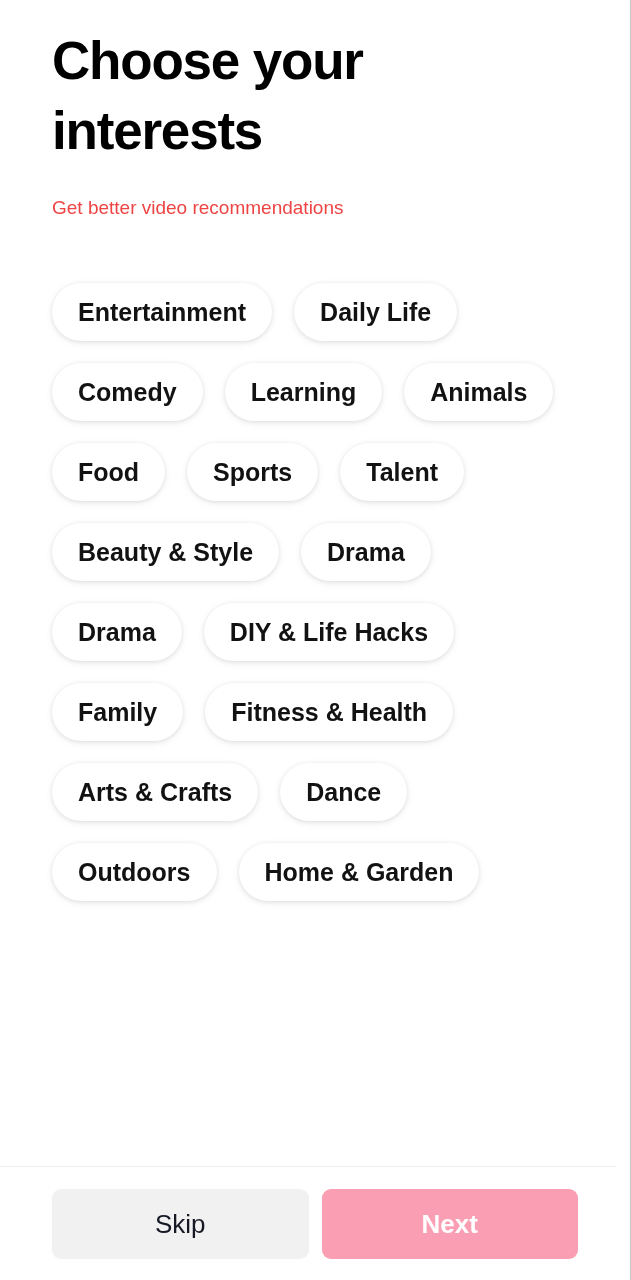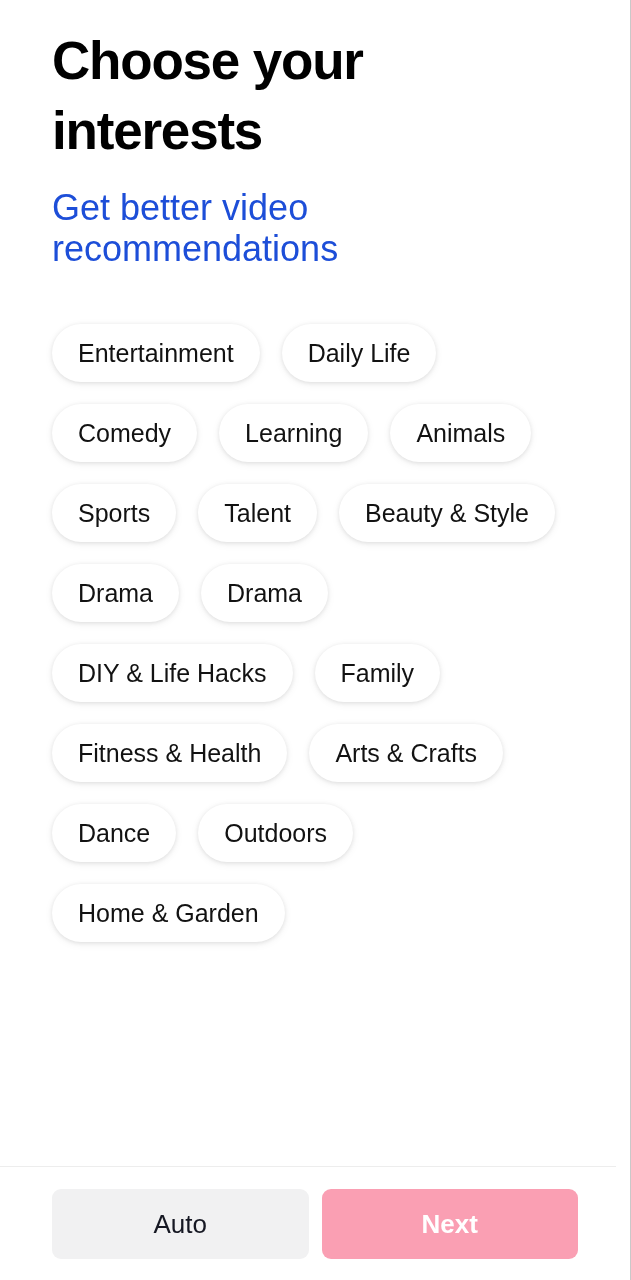--- a/index.html
+++ b/index.html
@@ -44,24 +44,24 @@
     line-height: 70px;
     font-weight: 700;
     letter-spacing: -1.2px;
     color: #000000;
     max-width: 400px;
   }
 
   .page-subtitle {
     margin: 0;
     padding-top: 21px;
-    font-size: 36px;
+    font-size: 19px;
     line-height: 41px;
     font-weight: 400;
-    color: #1d4ed8;
+    color: #ef4444;
     max-width: 300px;
   }
 
   
   .chip-grid {
     margin: 0;
     padding: 0;
     list-style: none;
     display: flex;
     flex-wrap: wrap;
@@ -77,21 +77,21 @@
     height: 58px;
     padding: 0 26px;
     border: none;
     border-radius: 29px;
     background: #ffffff;
     box-shadow: 0 1px 4px rgba(0, 0, 0, 0.10),
                 0 2px 10px rgba(0, 0, 0, 0.055);
     font-family: "Liberation Sans", sans-serif;
     font-size: 25px;
     line-height: 1;
-    font-weight: 400;
+    font-weight: 700;
     color: #121212;
     white-space: nowrap;
     cursor: pointer;
     box-sizing: border-box;
   }
 
   
   .action-bar {
     position: absolute;
     left: 0;
@@ -141,34 +141,35 @@
     <h1 class="page-title">Choose your interests</h1>
 
     <p class="page-subtitle">Get better video recommendations</p>
 
     <ul class="chip-grid">
         <button class="chip">Entertainment</button>
         <button class="chip">Daily Life</button>
         <button class="chip">Comedy</button>
         <button class="chip">Learning</button>
         <button class="chip">Animals</button>
+        <button class="chip">Food</button>
         <button class="chip">Sports</button>
         <button class="chip">Talent</button>
         <button class="chip">Beauty &amp; Style</button>
         <button class="chip">Drama</button>
         <button class="chip">Drama</button>
         <button class="chip">DIY &amp; Life Hacks</button>
         <button class="chip">Family</button>
         <button class="chip">Fitness &amp; Health</button>
         <button class="chip">Arts &amp; Crafts</button>
         <button class="chip">Dance</button>
         <button class="chip">Outdoors</button>
         <button class="chip">Home &amp; Garden</button>
       </ul>
 
   </div>
 
   <div class="action-bar">
-    <button class="action-btn skip">Auto</button>
+    <button class="action-btn skip">Skip</button>
     <button class="action-btn next">Next</button>
   </div>
 
 </div>
 
 </body></html>

